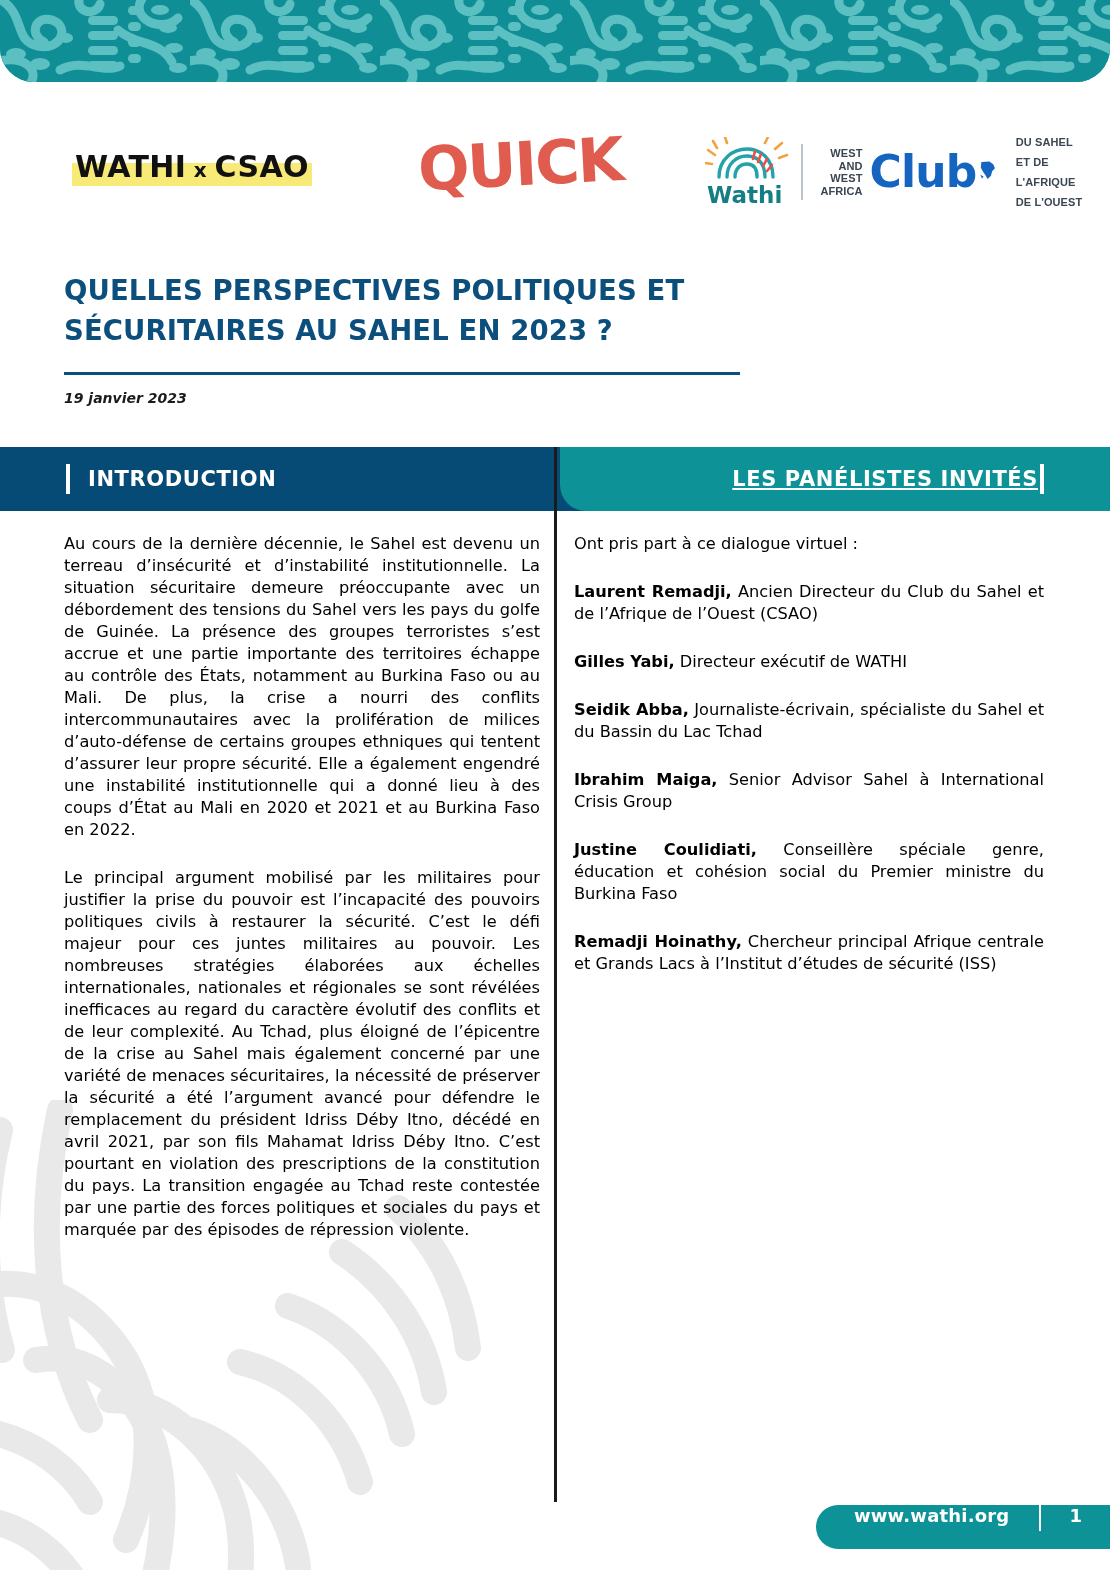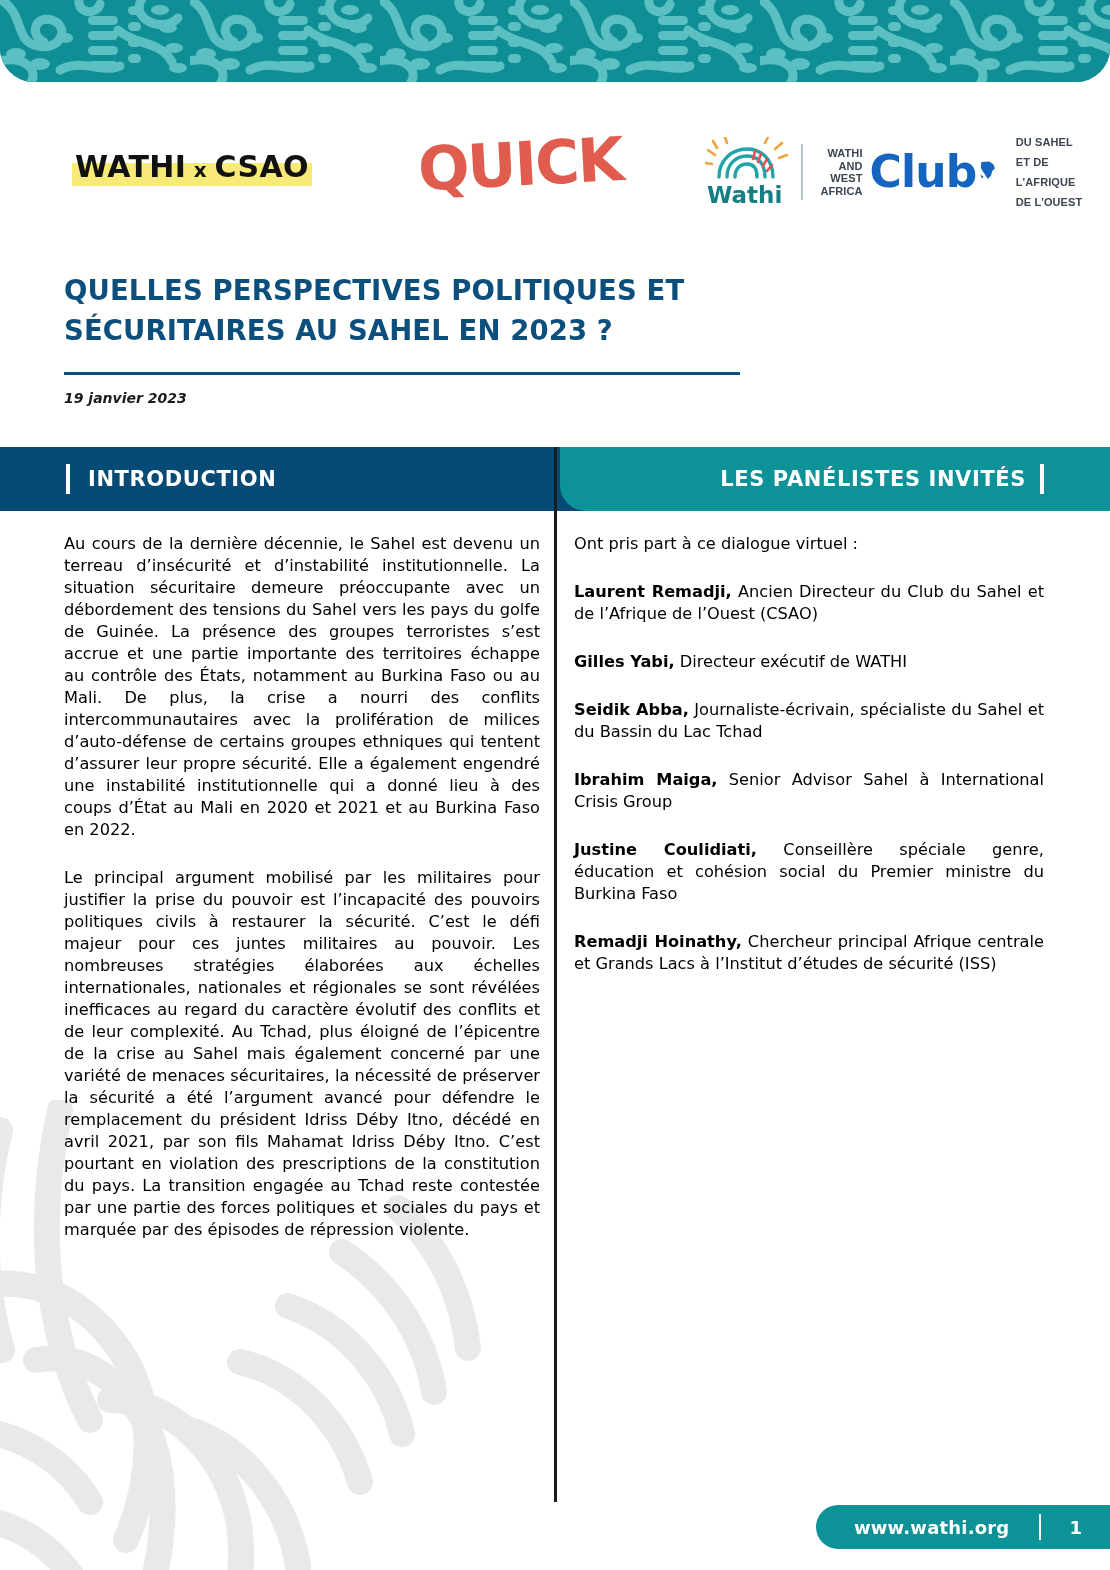--- a/index.html
+++ b/index.html
@@ -201,21 +201,21 @@
   .bar-label {
     font-family: "DejaVu Sans", sans-serif;
     font-weight: 700;
     font-size: 21px;
     letter-spacing: 0.6px;
     color: #ffffff;
     text-transform: uppercase;
     white-space: nowrap;
   }
   .bar-intro .bar-label { margin-left: 18px; }
-  .bar-panel .bar-label { margin-right: 14px; }
+  .bar-panel .bar-label { margin-right: 2px; text-decoration: underline; }
 
   
   .col-divider {
     position: absolute;
     left: 554px;
     top: 447px;
     width: 3px;
     height: 1055px;
     background: #1a1a1a;
   }
@@ -249,21 +249,21 @@
   
   .footer-pill {
     position: absolute;
     right: 0;
     top: 1505px;
     height: 44px;
     background: #0c9297;
     border-top-left-radius: 22px;
     border-bottom-left-radius: 22px;
     display: flex;
-    align-items: center;
+    align-items: flex-start;
     padding: 0 0 0 38px;
     gap: 8px;
   }
   .footer-url {
     font-family: "DejaVu Sans", sans-serif;
     font-weight: 700;
     font-size: 18px;
     color: #ffffff;
     letter-spacing: 0.2px;
   }
@@ -374,21 +374,21 @@
           <line x1="58" y1="29" x2="62" y2="22"></line>
           <line x1="62" y1="34" x2="67" y2="28"></line>
         </g>
         <text x="2" y="66" font-family="DejaVu Sans, sans-serif" font-size="23" font-weight="700" fill="#157d84">Wathi</text>
       </svg>
     </div>
 
     <div class="vbar"></div>
 
     <div class="club-block">
-      <div class="club-small-left"><span>WATHI AND</span><br><span>WEST AFRICA</span></div>
+      <div class="club-small-left"><span>WEST AND</span><br><span>WEST AFRICA</span></div>
       <div class="club-word">Club</div>
       <div class="club-africa">
         <svg viewBox="0 0 34 34" aria-hidden="true">
           <path d="M6,3 L20,2 L27,7 L30,14 L25,19 L23,27 L17,33 L13,26 L9,20 L5,13 Z" fill="#1565c0"></path>
           <path d="M4,25 L10,29 L7,32 Z" fill="#1565c0"></path>
         </svg>
       </div>
       <div class="club-small-right"><span>DU SAHEL ET DE</span><br><span>L'AFRIQUE DE L'OUEST</span></div>
     </div>
   </div>

